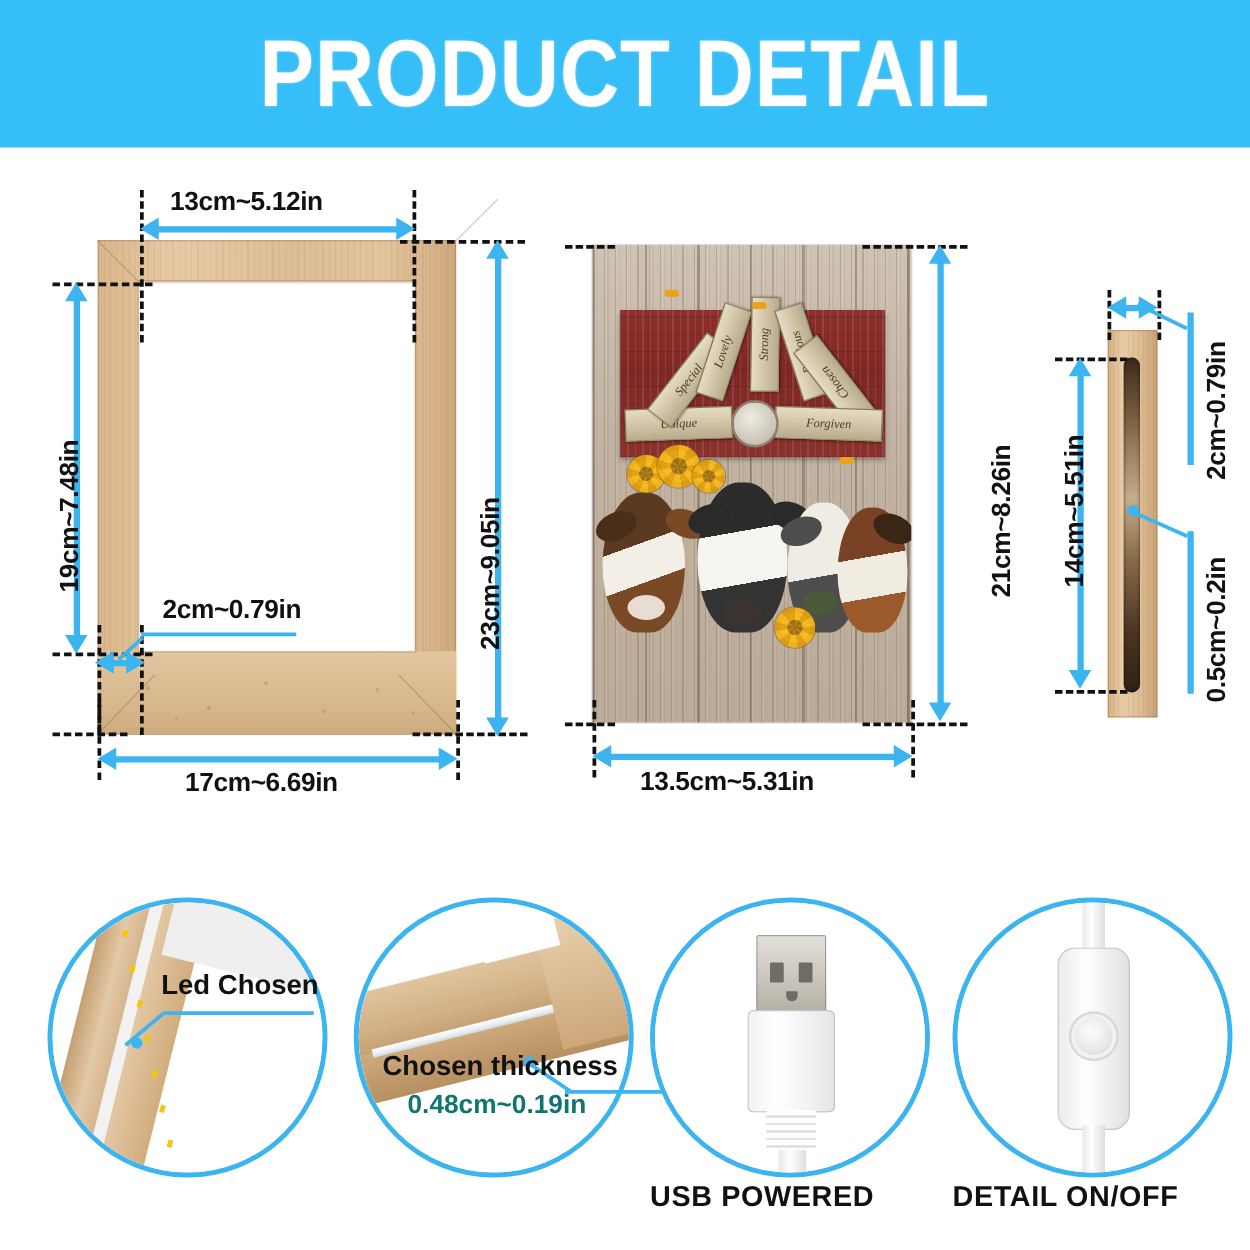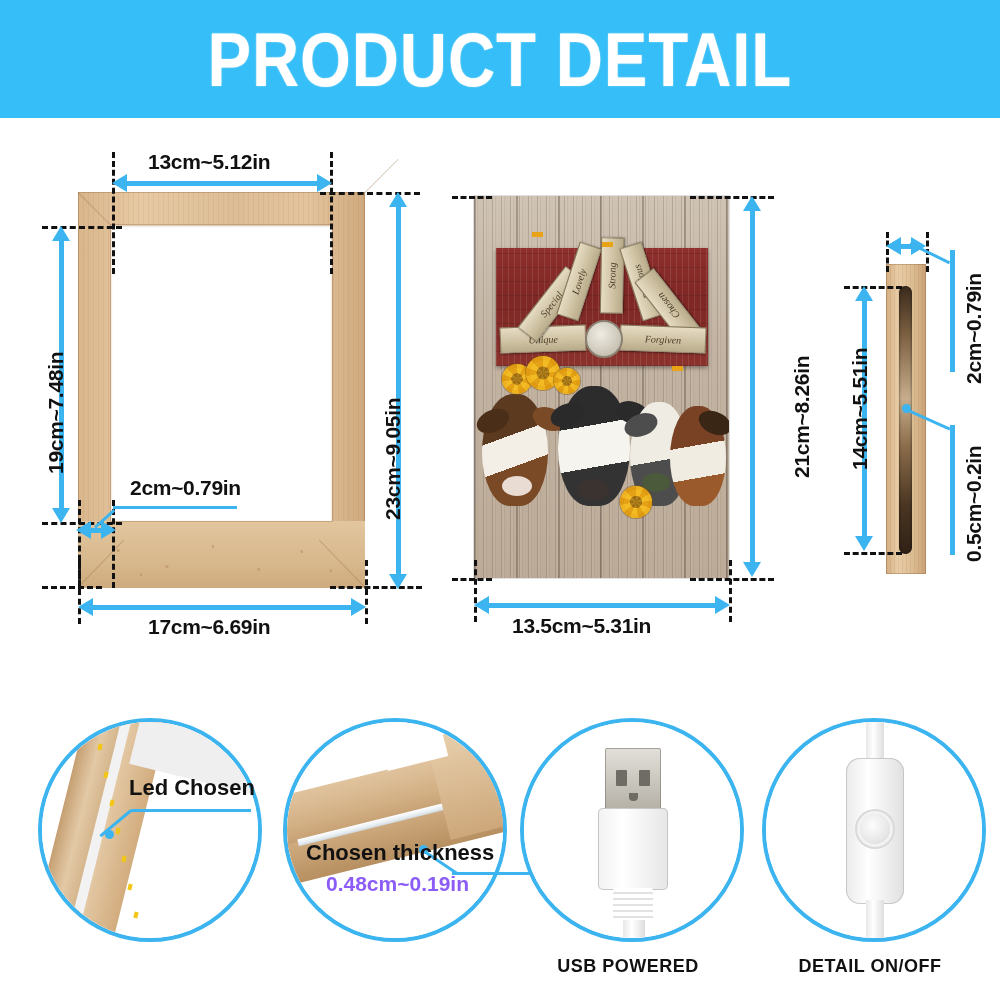--- a/index.html
+++ b/index.html
@@ -119,25 +119,25 @@
      box-shadow:inset 0 0 0 1px rgba(140,95,55,.35);}
   .side-slot{position:absolute;left:13px;top:22px;width:13px;height:268px;
      border-radius:7px;
      background:linear-gradient(180deg,#3a2a1c 0%,#7b5f41 18%,#c7ad8c 42%,
                 #8a6c4a 60%,#4a3522 82%,#2f2115 100%);
      box-shadow:inset 0 0 3px rgba(0,0,0,.6);}
 
   
   .circle{position:absolute;border-radius:50%;border:4px solid #3bb4ef;
           overflow:hidden;background:#ffffff;}
-  .feat-label{position:absolute;font-weight:bold;font-size:18px;color:#111;
-              letter-spacing:.5px;white-space:nowrap;text-align:center;margin-top:12px;}
+  .feat-label{position:absolute;font-weight:bold;font-size:23px;color:#111;
+              letter-spacing:.5px;white-space:nowrap;text-align:left;}
   .callout-label{position:absolute;font-weight:bold;font-size:22px;color:#111;
               white-space:nowrap;}
-  .callout-sub{position:absolute;font-weight:bold;font-size:21px;color:#8b5cf6;
+  .callout-sub{position:absolute;font-weight:bold;font-size:21px;color:#0f766e;
               white-space:nowrap;}
   .lead{position:absolute;background:#3bb4ef;height:3px;}
   .lead-diag{position:absolute;background:#3bb4ef;height:3px;transform-origin:left center;}
   .dot{position:absolute;width:9px;height:9px;border-radius:50%;background:#3bb4ef;}
 
   
   .led-bar{position:absolute;transform-origin:center;
      background:linear-gradient(90deg,#c59f72,#e3c9a6 45%,#cdab80);}
   .led-strip{position:absolute;transform-origin:center;background:#f2f2f2;}
   .led-dot{position:absolute;width:4px;height:6px;background:#f3c613;}
@@ -185,21 +185,21 @@
     <div class="frame-miter" style="right:0;top:0;width:47px;transform:rotate(135deg);transform-origin:right center;"></div>
     <div class="frame-miter" style="left:0;bottom:0;width:66px;transform:rotate(-46deg);transform-origin:left center;"></div>
     <div class="frame-miter" style="right:0;bottom:0;width:66px;transform:rotate(46deg);transform-origin:right center;"></div>
   </div>
 
   <div class="dash-v" style="left:112px;top:152px;height:122px;"></div>
   <div class="dash-v" style="left:330px;top:152px;height:122px;"></div>
   <div class="arrow-line-h" style="left:118px;top:181px;width:208px;"></div>
   <div class="ah-left" style="left:112px;top:174px;"></div>
   <div class="ah-right" style="left:317px;top:174px;"></div>
-  <div class="dim-label" style="left:148px;top:150px;">13cm~5.12in</div>
+  <div class="dim-label" style="left:136px;top:150px;">13cm~5.12in</div>
 
   <div class="dash-h" style="left:42px;top:226px;width:80px;"></div>
   <div class="dash-h" style="left:320px;top:192px;width:100px;"></div>
   <div class="dash-h" style="left:42px;top:522px;width:80px;"></div>
   <div class="dash-h" style="left:42px;top:586px;width:60px;"></div>
   <div class="dash-h" style="left:330px;top:586px;width:92px;"></div>
 
   <div class="arrow-line-v" style="left:59px;top:236px;height:278px;"></div>
   <div class="av-up" style="left:52px;top:226px;"></div>
   <div class="av-down" style="left:52px;top:508px;"></div>

